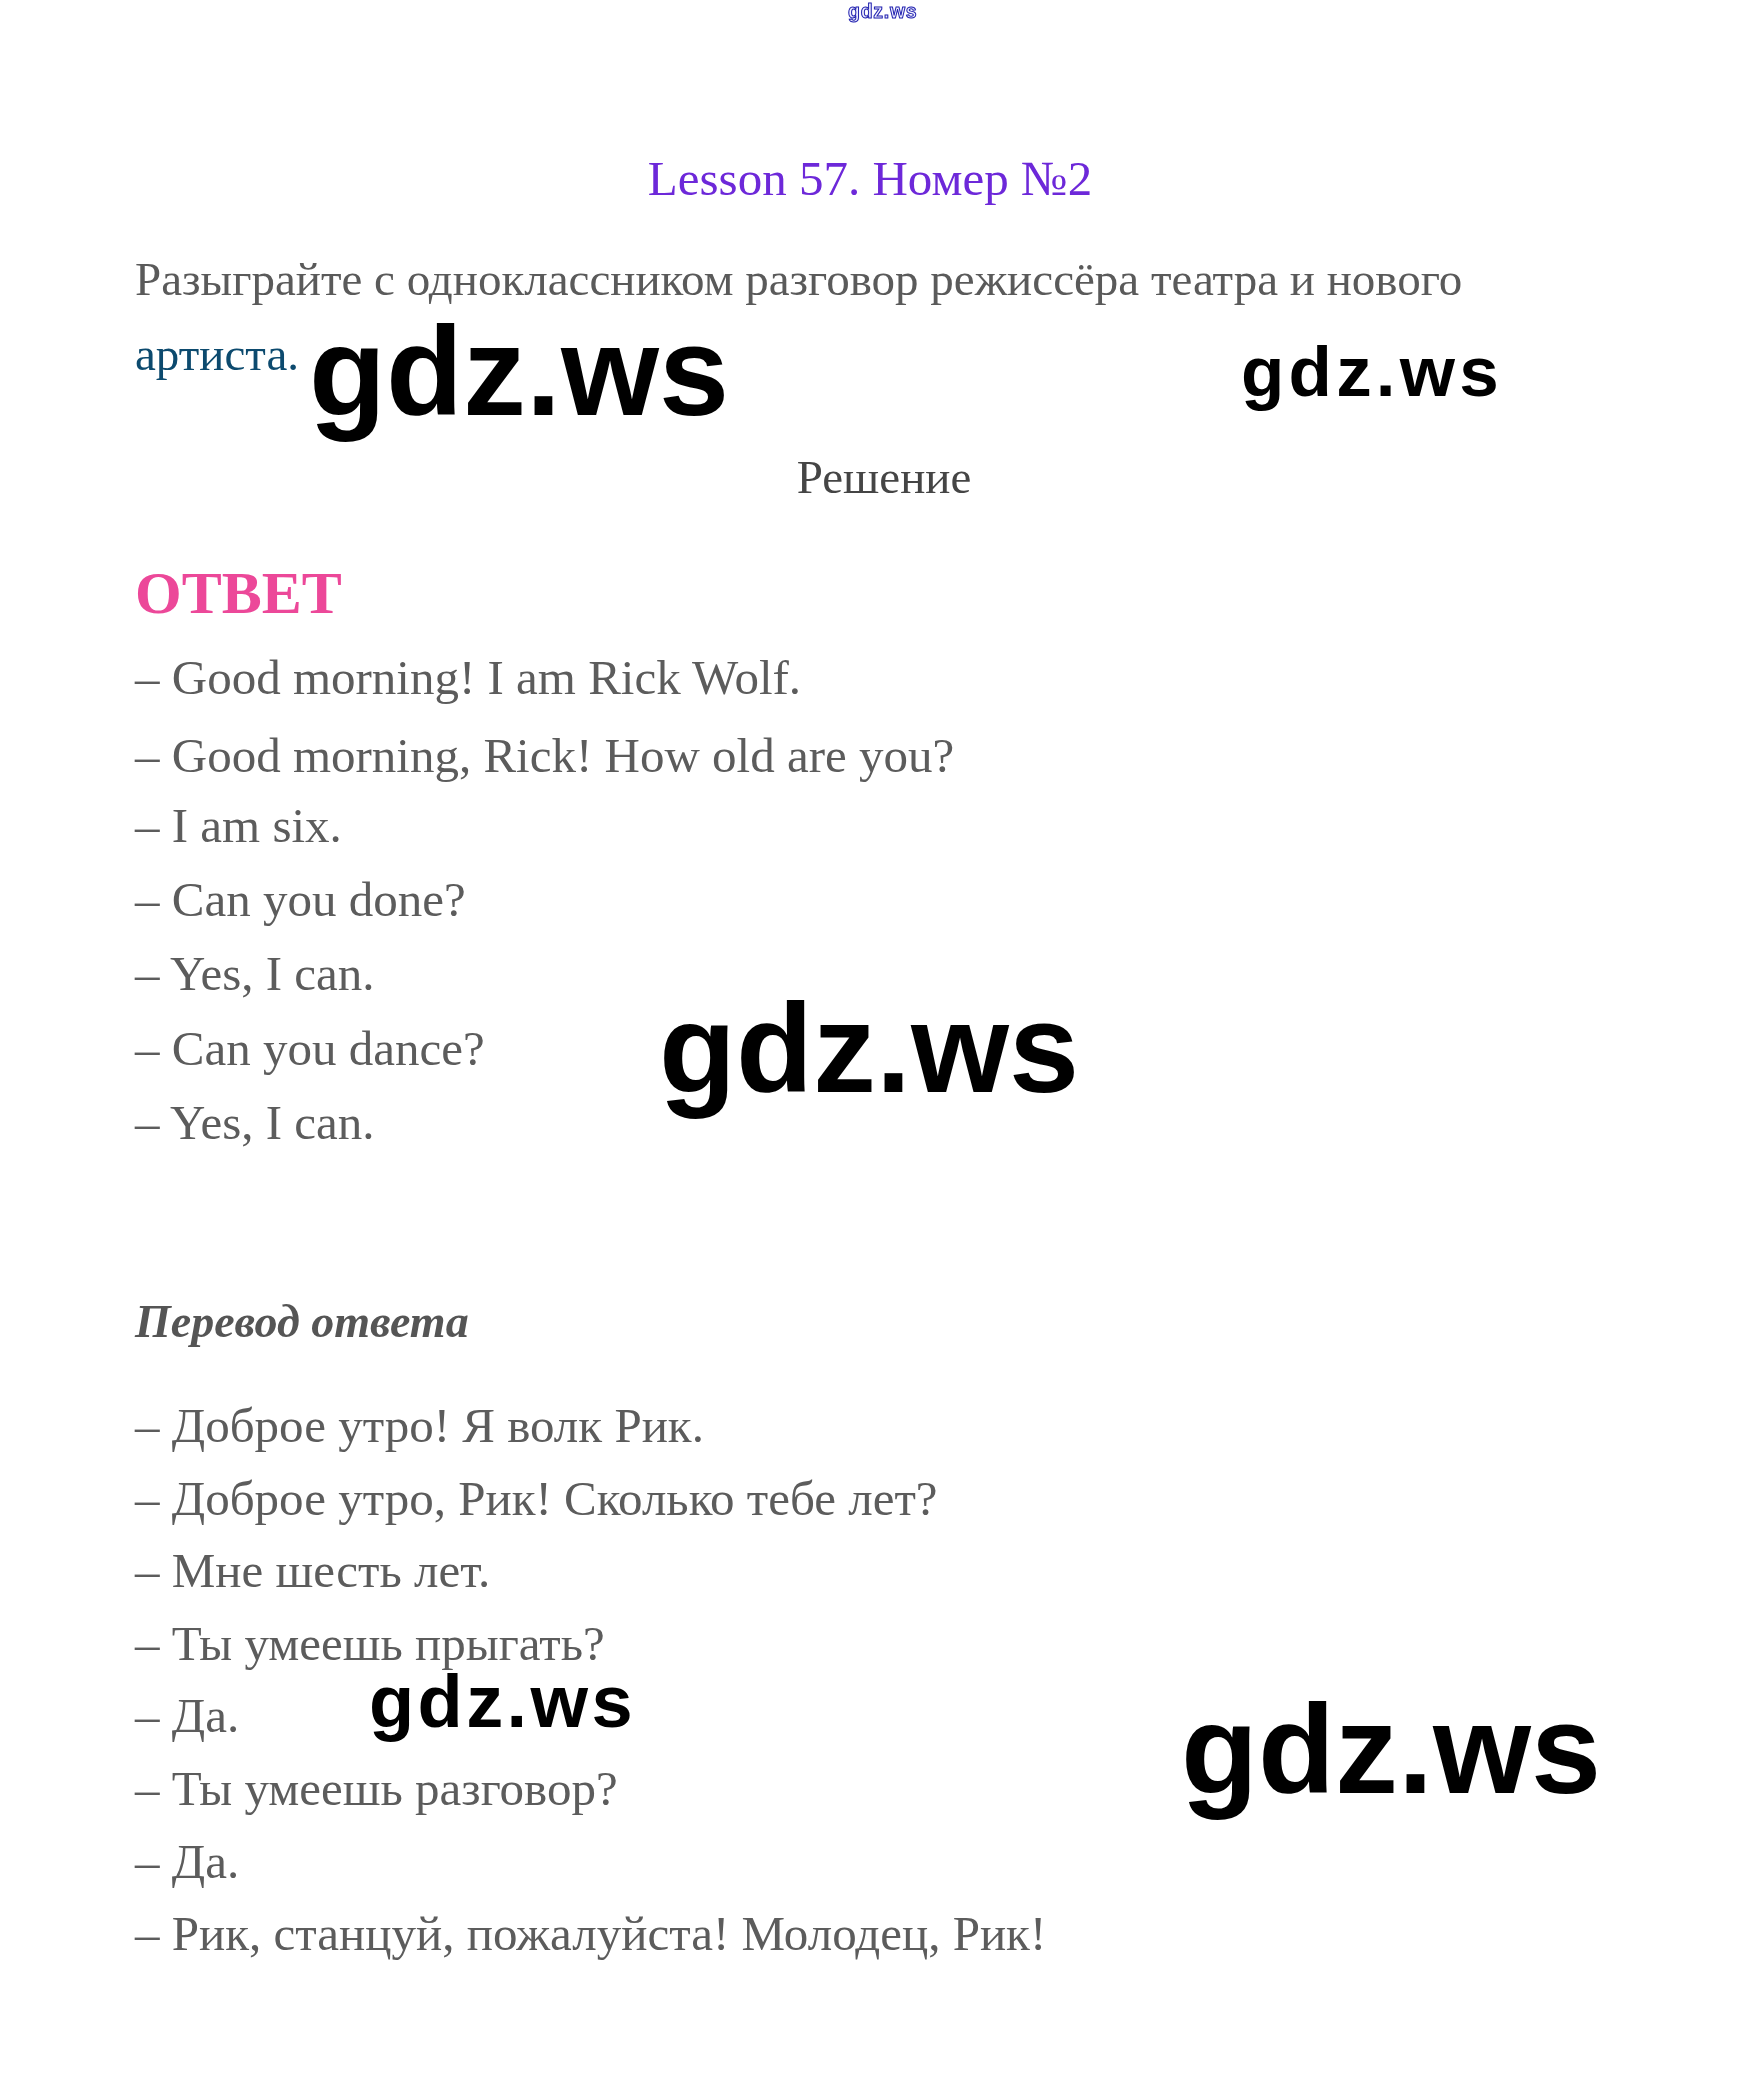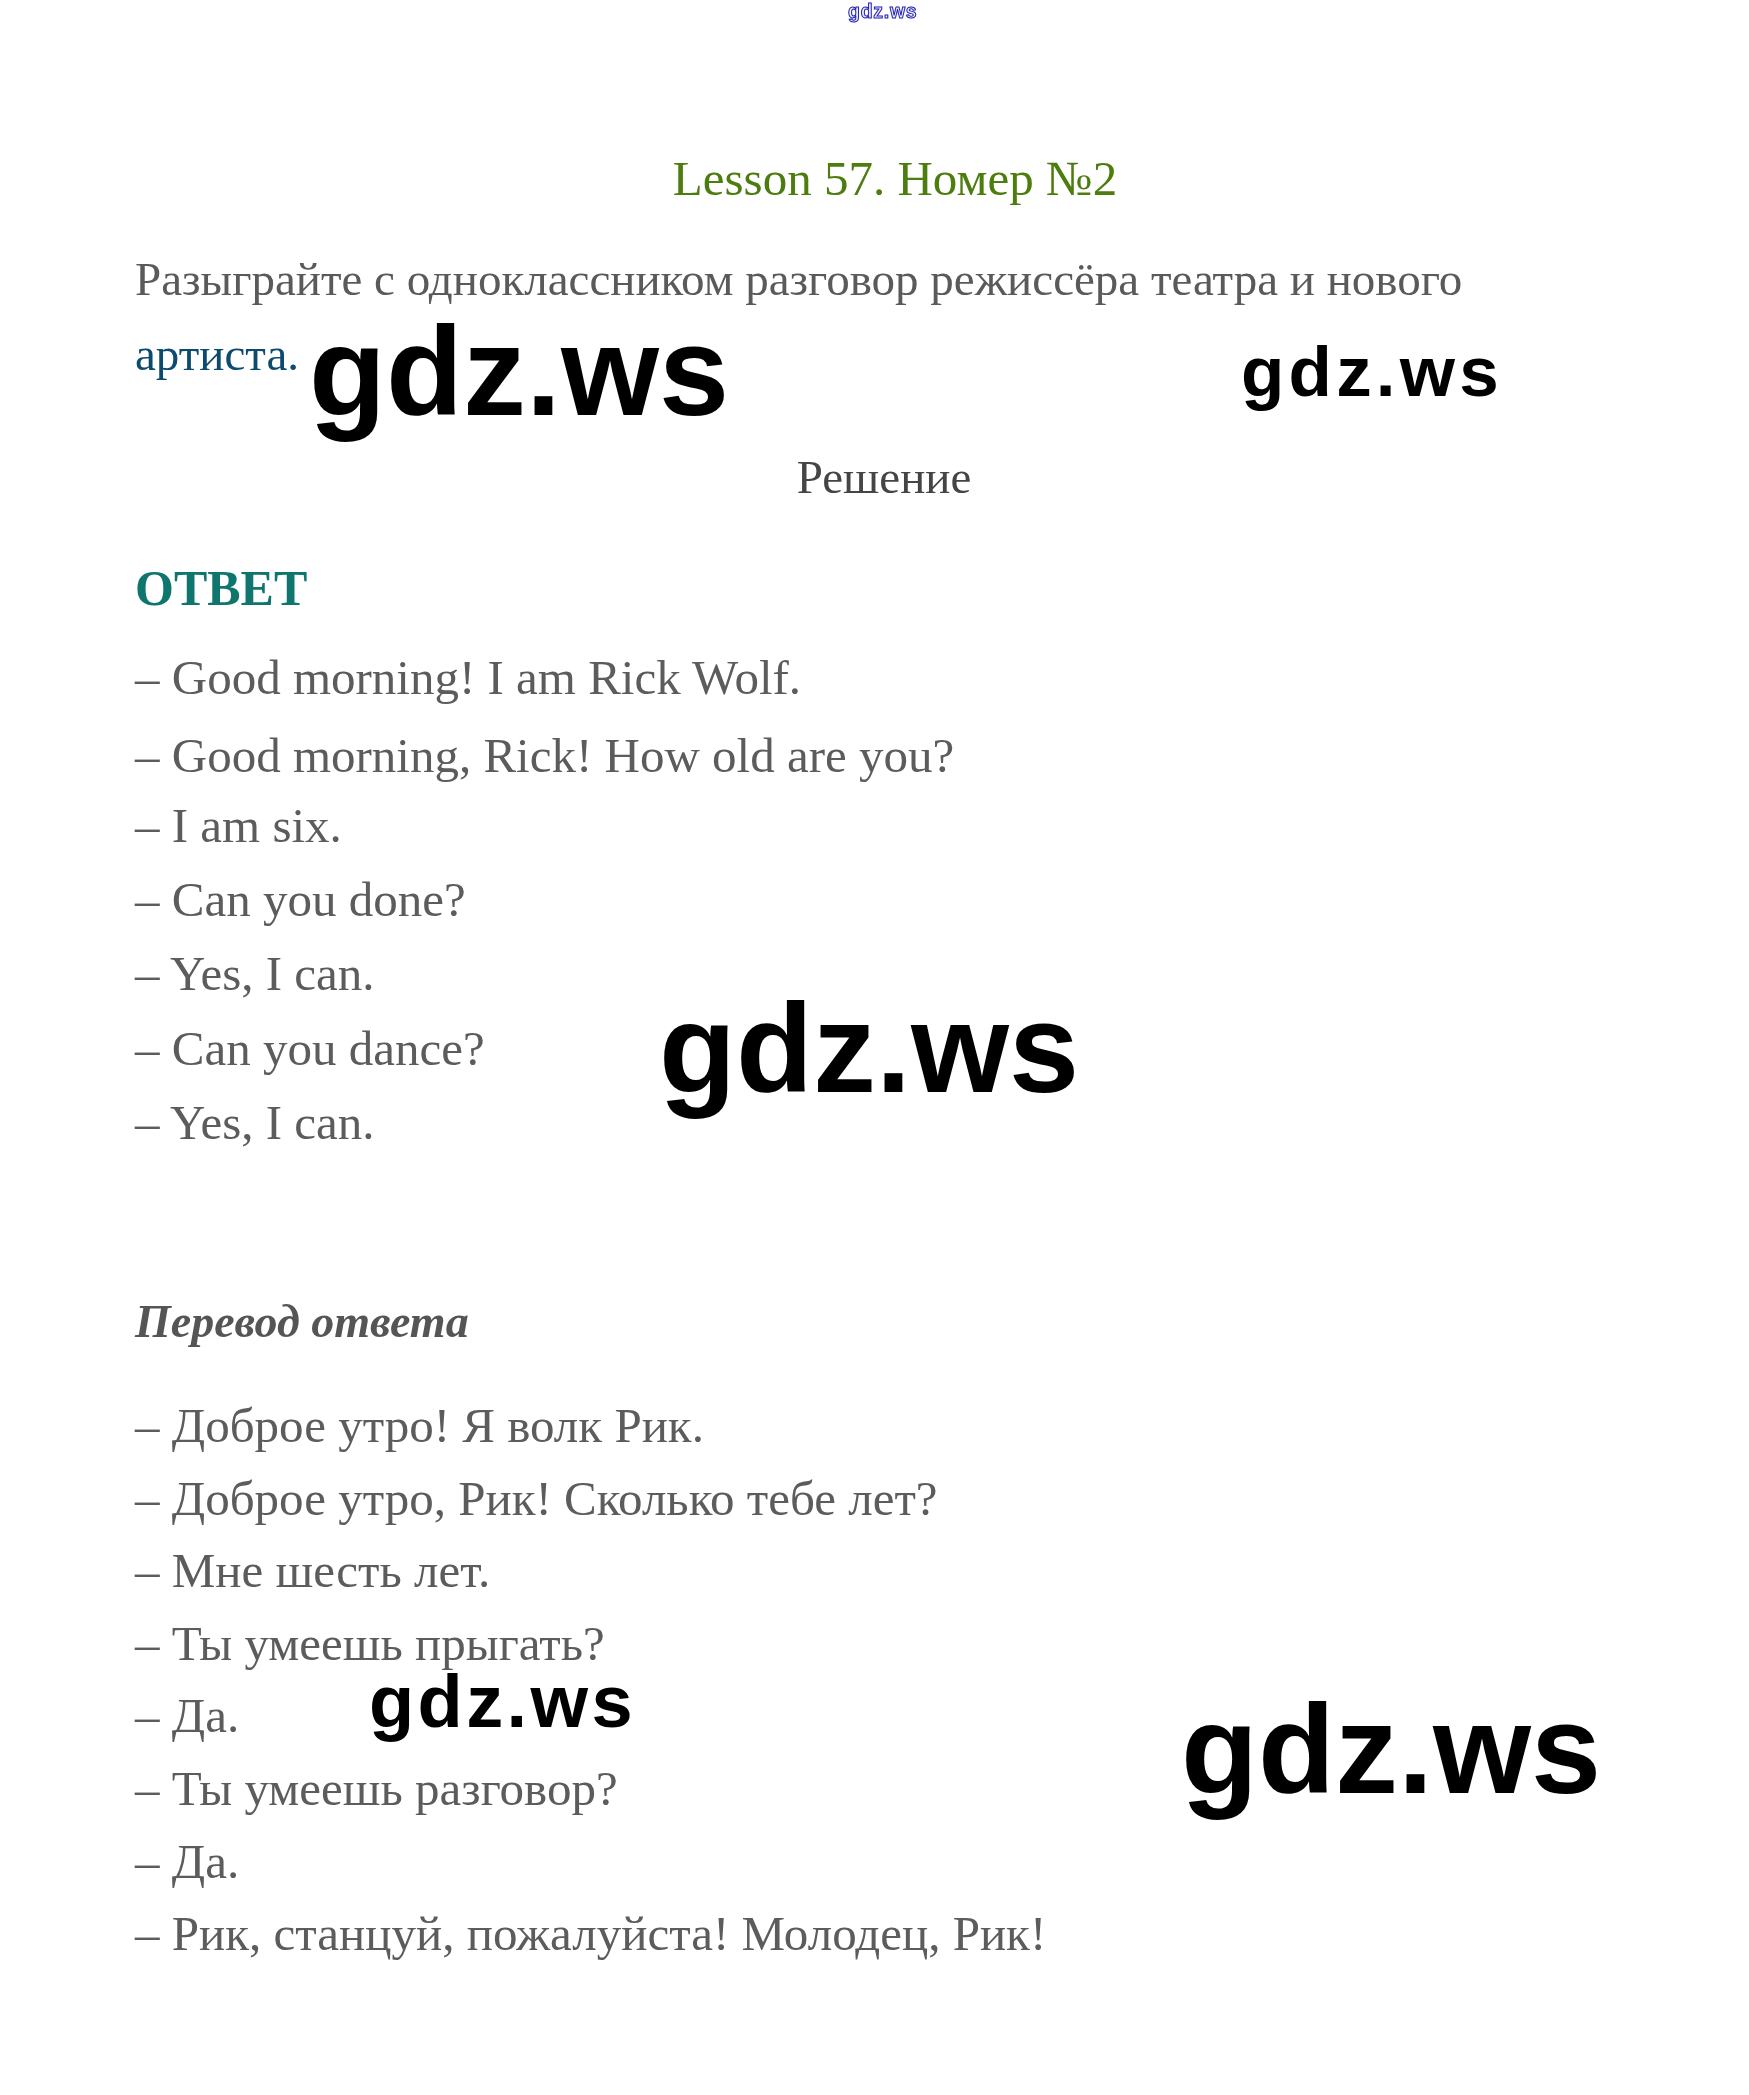--- a/index.html
+++ b/index.html
@@ -7,25 +7,25 @@
     position:relative;
     width:1749px;
     height:2096px;
     background:#ffffff;
     overflow:hidden;
     font-family:"Liberation Serif", serif;
   }
   .abs{position:absolute;white-space:nowrap;line-height:1;}
 
   
-  .title       {top:154px;  left:895px; transform:translateX(-50%); font-size:49px; color:#4d7c0f;}
+  .title       {top:154px;  left:870px; transform:translateX(-50%); font-size:49px; color:#6d28d9;}
   .para-line1  {top:256px;  left:135px;  font-size:47px; color:#5a5a5a;}
   .para-line2  {top:331px;  left:135px;  font-size:47px; color:#0c4a6e;}
   .solution    {top:454px;  left:884px; transform:translateX(-50%); font-size:47px; color:#454545;}
-  .answer-h    {top:563px;  left:135px;  font-size:50px; font-weight:bold; color:#0f766e;}
+  .answer-h    {top:563px;  left:135px;  font-size:60px; font-weight:bold; color:#ec4899;}
   .transl-h    {top:1299px; left:135px;  font-size:46px; font-weight:bold; font-style:italic; color:#555555;}
 
   .dlg{left:135px; font-size:49px; color:#5c5c5c;margin-top:15px;}
   .en0{top:638px;}  .en1{top:716px;}  .en2{top:786px;}  .en3{top:860px;}
   .en4{top:934px;} .en5{top:1009px;} .en6{top:1083px;} .en7{top:1157px;}
   .ru0{top:1386px;} .ru1{top:1459px;} .ru2{top:1531px;} .ru3{top:1604px;}
   .ru4{top:1676px;} .ru5{top:1749px;} .ru6{top:1822px;} .ru7{top:1894px;}
 
   
   .wm{font-family:"Liberation Sans", sans-serif; font-weight:600; color:#000000;}

